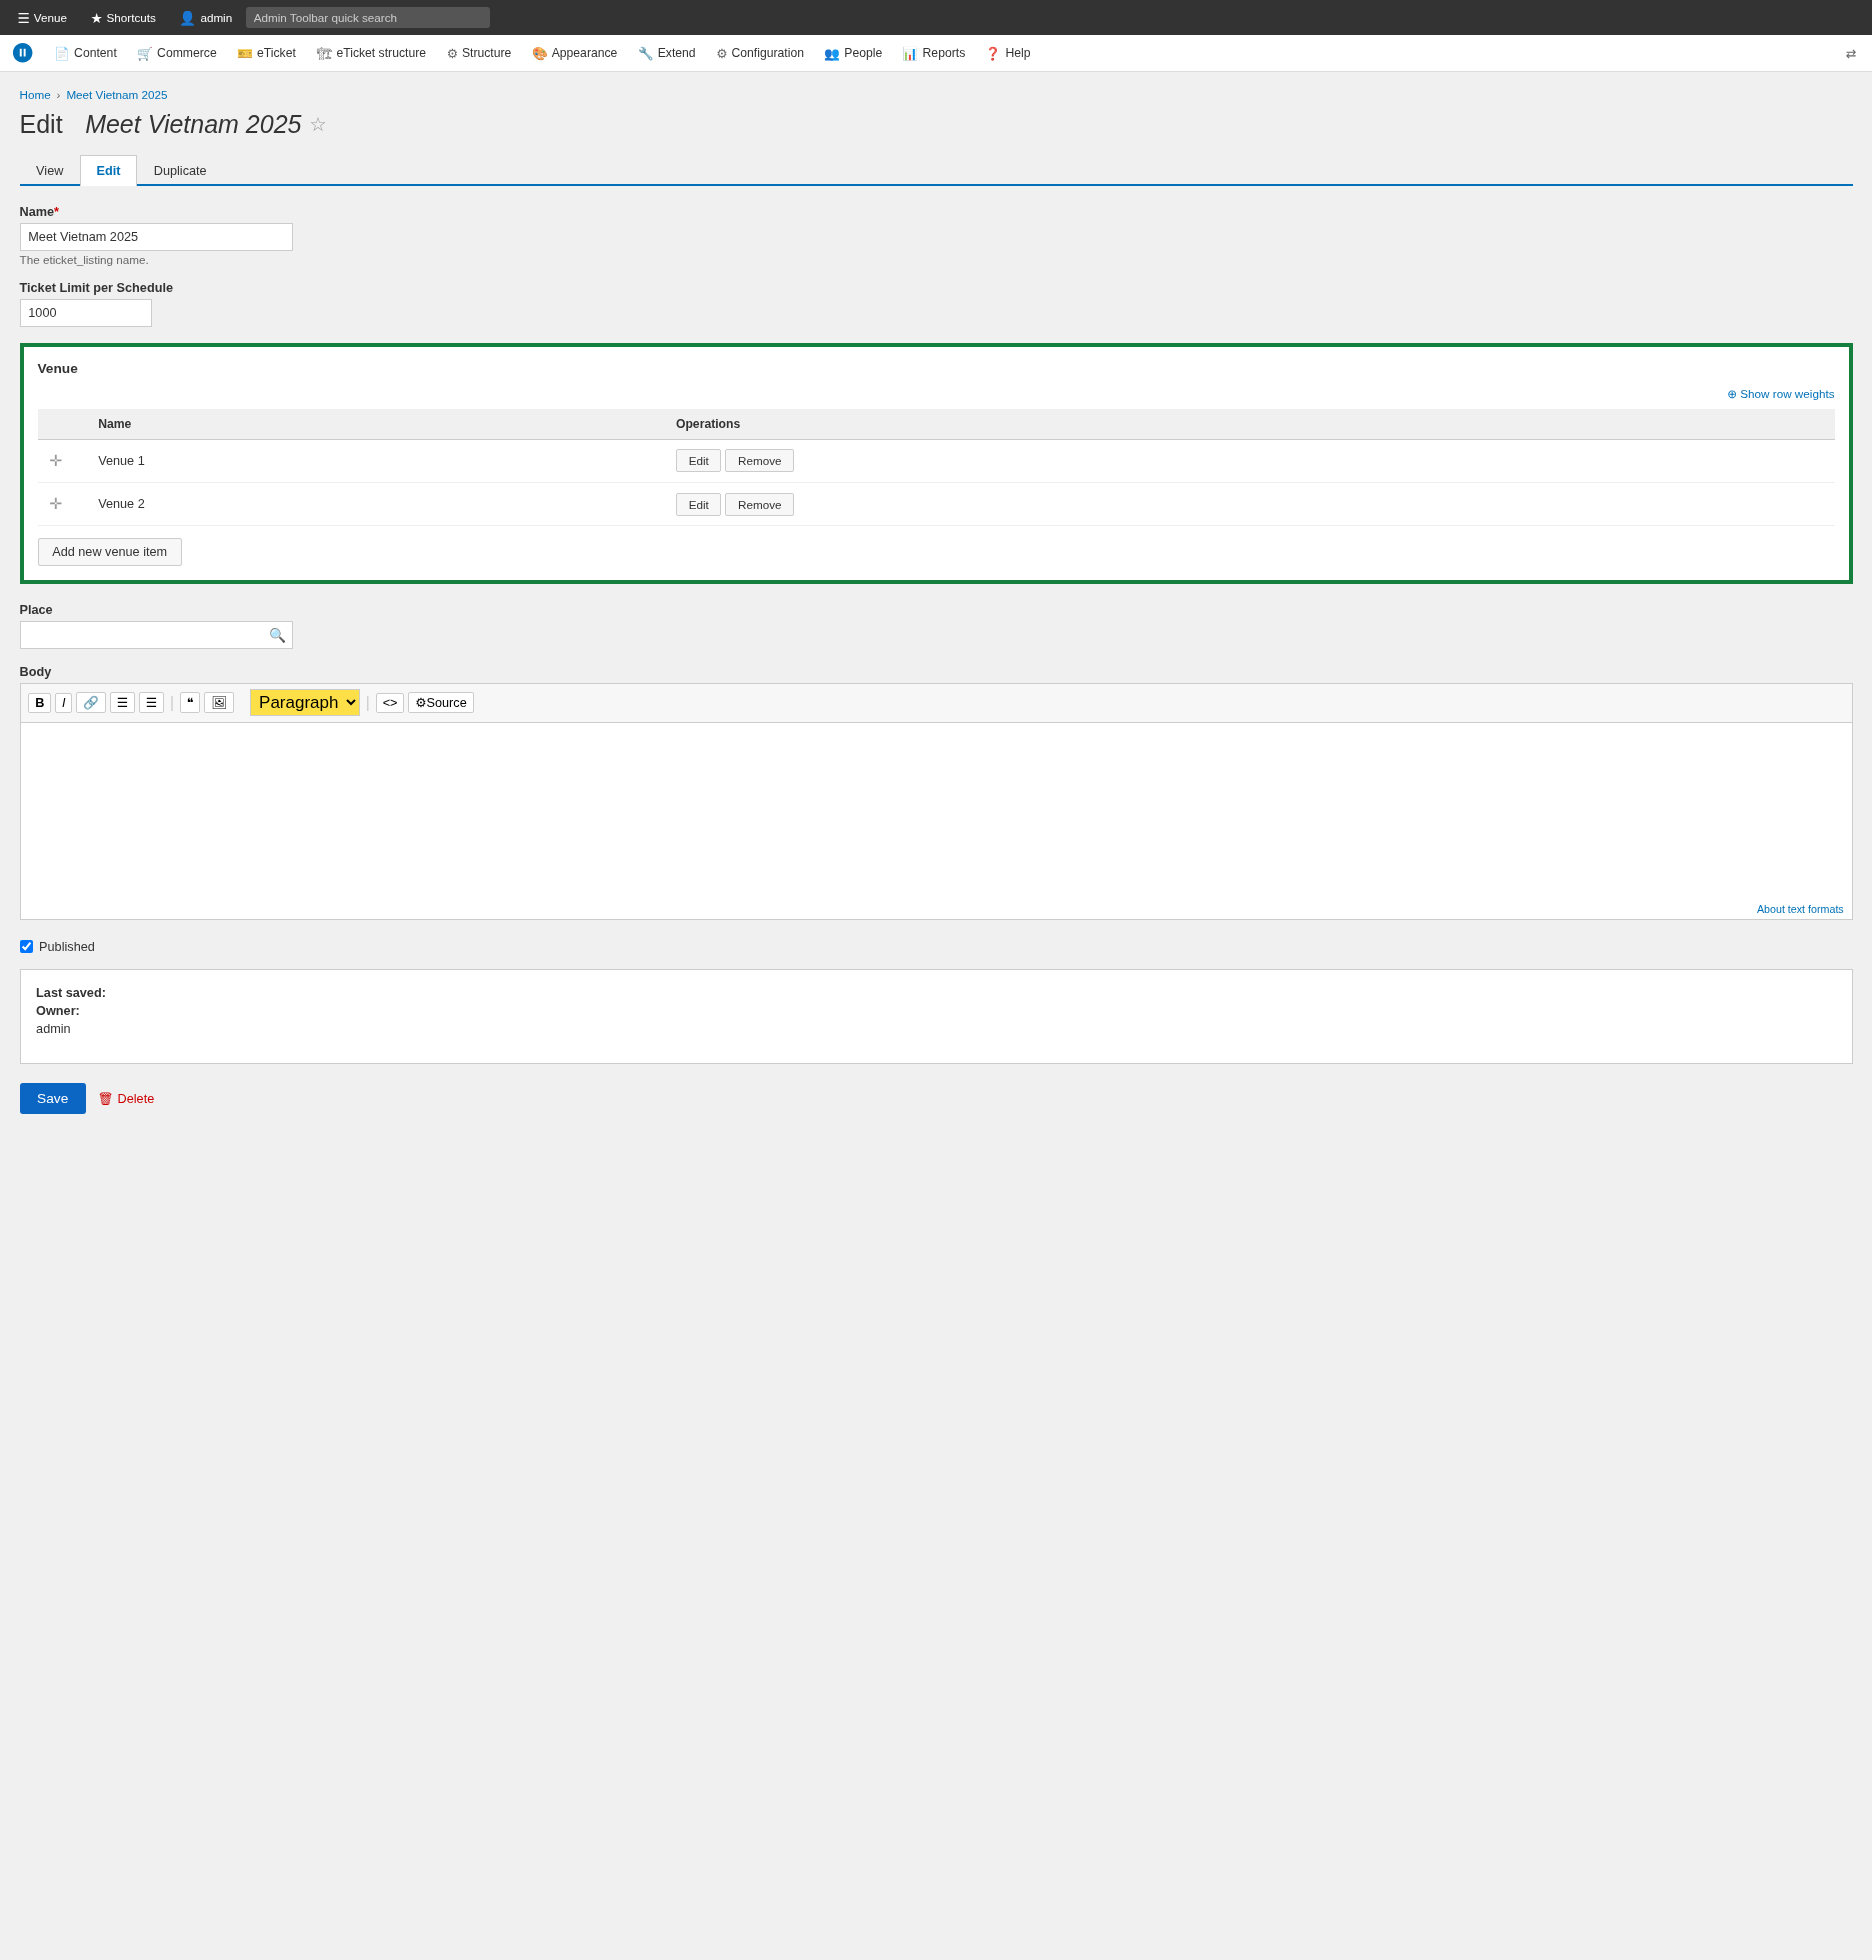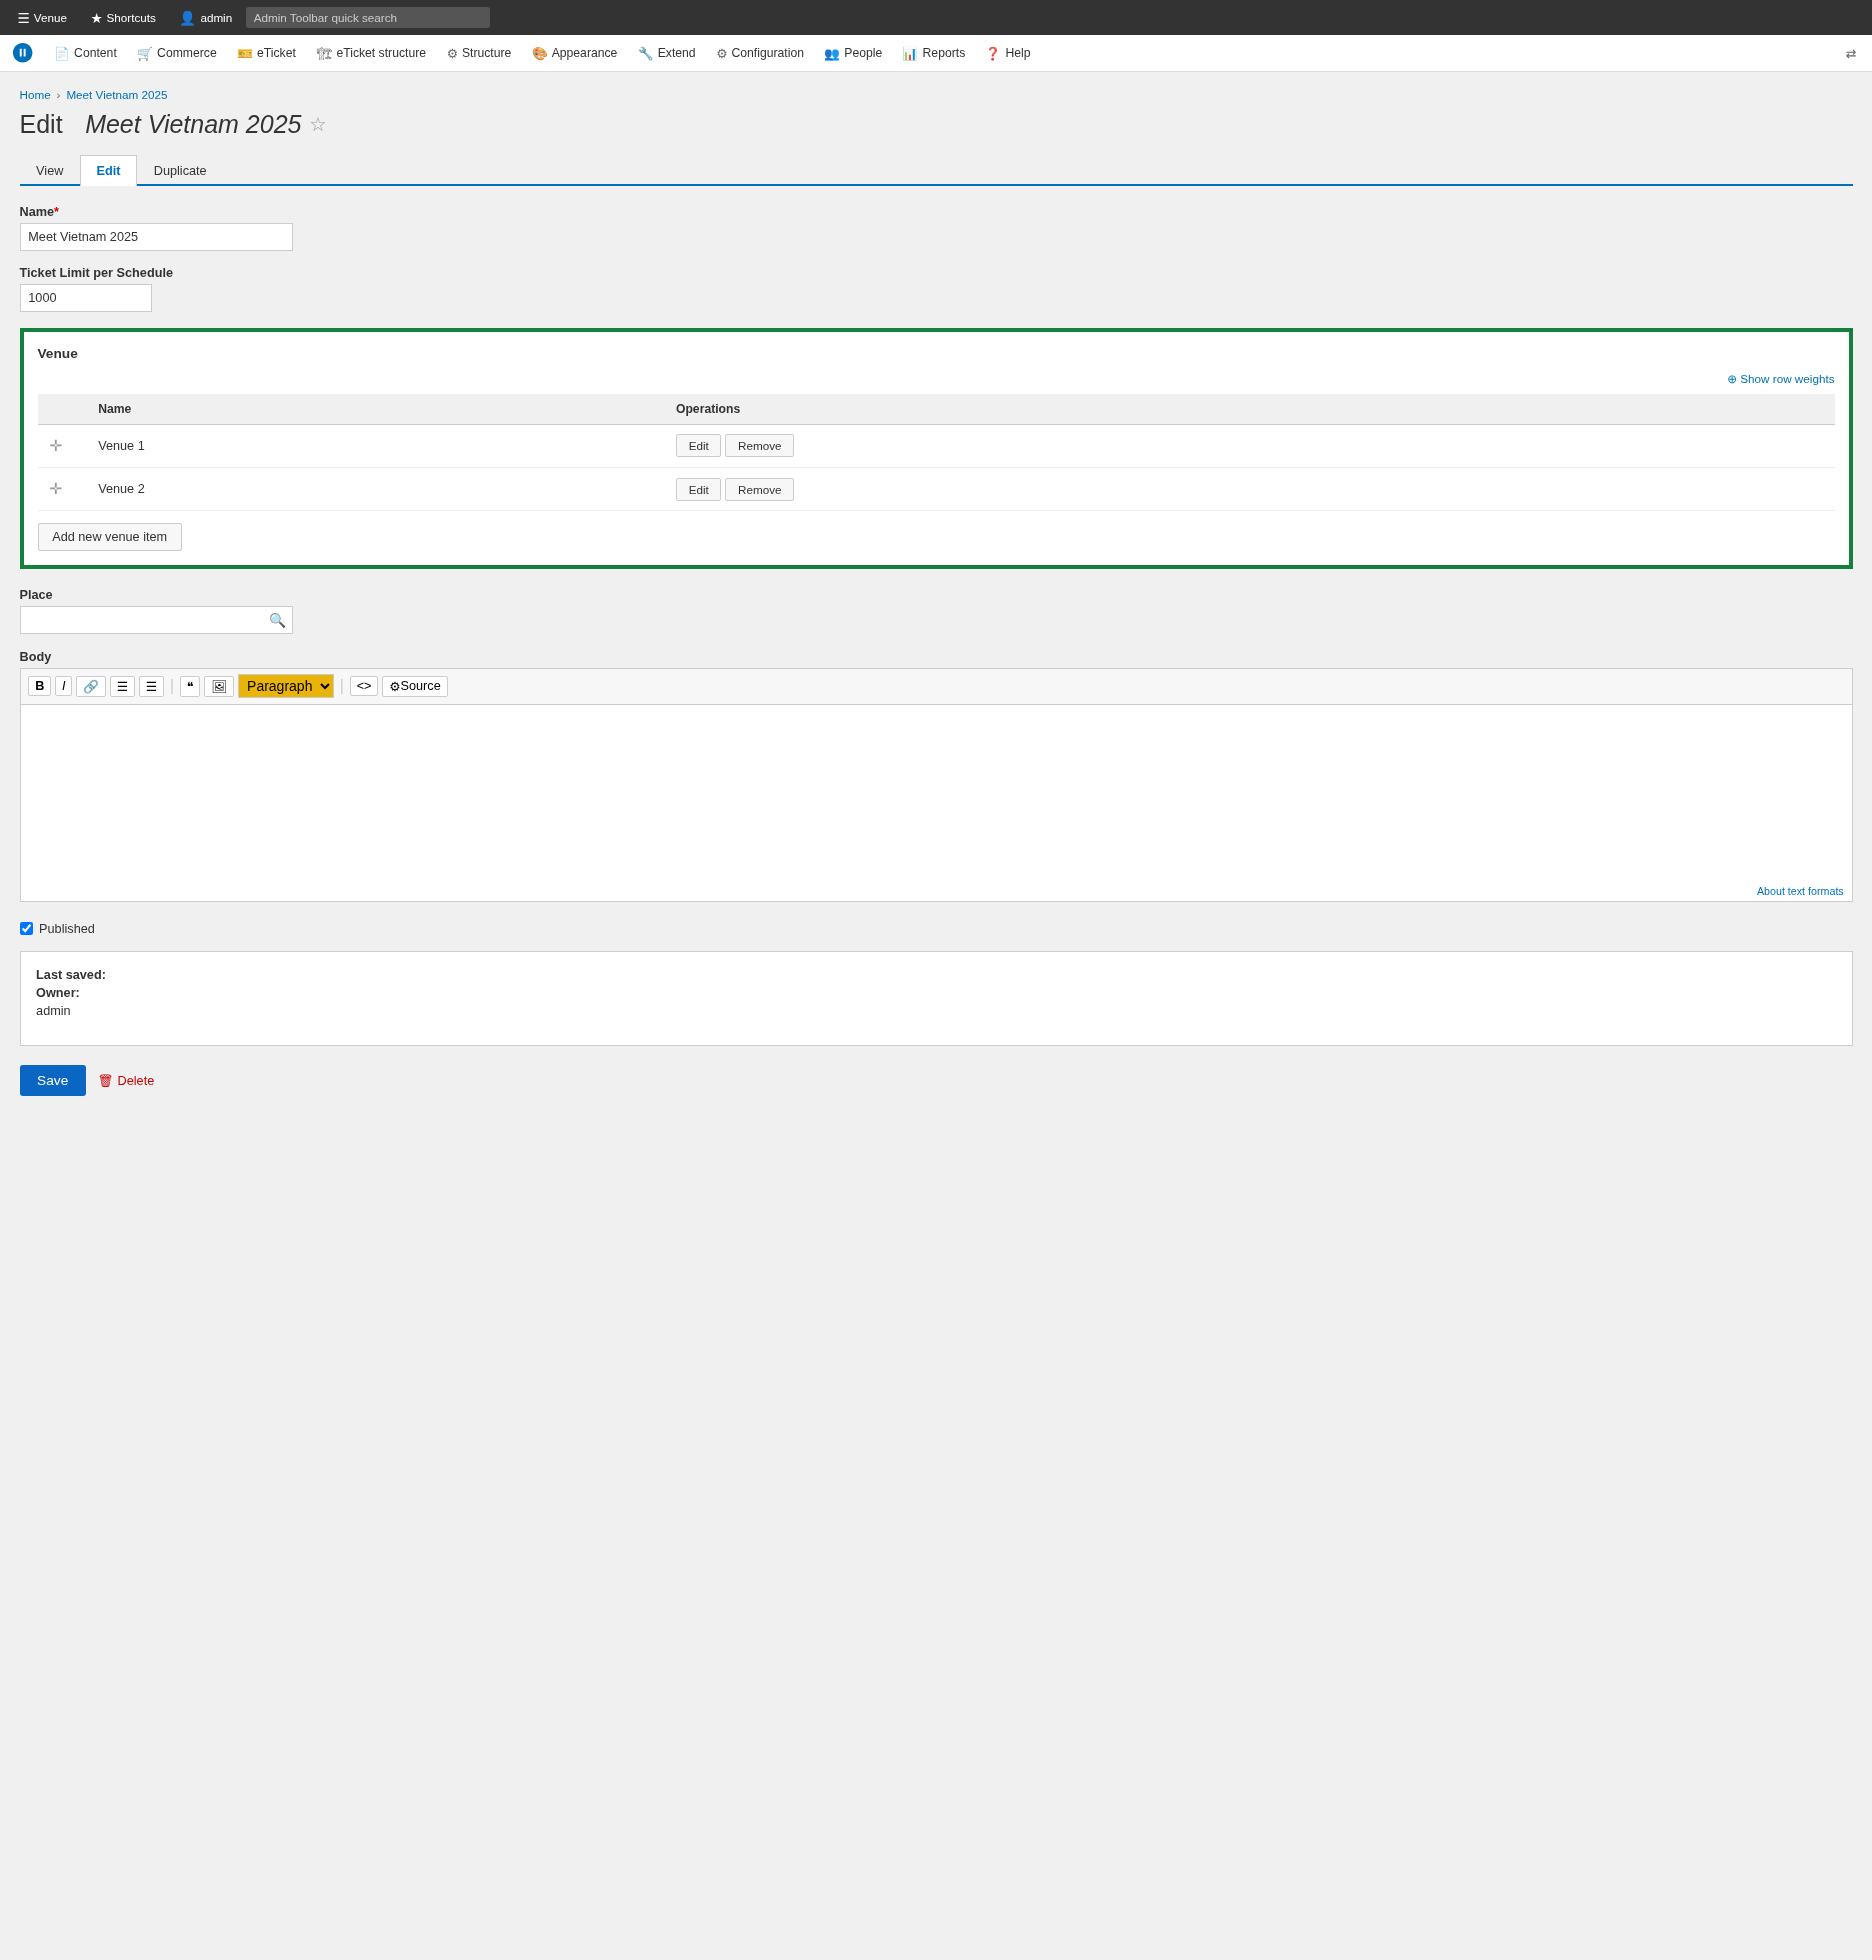--- a/index.html
+++ b/index.html
@@ -168,22 +168,22 @@
       flex-wrap: wrap;
     }
     .editor-btn {
       padding: 2px 5.9px; border: 1px solid #ccc; background: #fff;
       cursor: pointer; font-size: 12.7px; border-radius: 2px;
       display: inline-flex; align-items: center;
     }
     .editor-btn b { font-weight: bold; }
     .editor-btn em { font-style: italic; }
     .editor-select {
-      border: 1px solid #ccc; background: #eab308; padding: 2px 3.9px;
-      font-size: 14px; cursor: pointer;
+      border: 1px solid #ccc; background: #fde047; padding: 2px 3.9px;
+      font-size: 17px; cursor: pointer; margin-left: 12px;
     }
     .editor-area {
       min-height: 176px; padding: 7.8px; outline: none;
       font-size: 12.7px; color: #333;
     }
     .about-text-formats {
       text-align: right; padding: 3.9px 7.8px; font-size: 10.7px;
       color: #0071b8; cursor: pointer;
     }
 
@@ -307,20 +307,21 @@
     <div class="tab">View</div>
     <div class="tab active">Edit</div>
     <div class="tab">Duplicate</div>
   </div>
 
   <div class="form-group">
     <label class="form-label">
       <span>Name</span><span class="required">*</span>
     </label>
     <input type="text" class="form-input" value="Meet Vietnam 2025" style="">
+    <div class="form-hint">The eticket_listing name.</div>
   </div>
 
   <div class="form-group">
     <label class="form-label">Ticket Limit per Schedule</label>
     <input type="text" class="form-input" style="width: 132px;" value="1000">
   </div>
 
   <div class="section-box">
     <div class="section-title">Venue</div>
 

